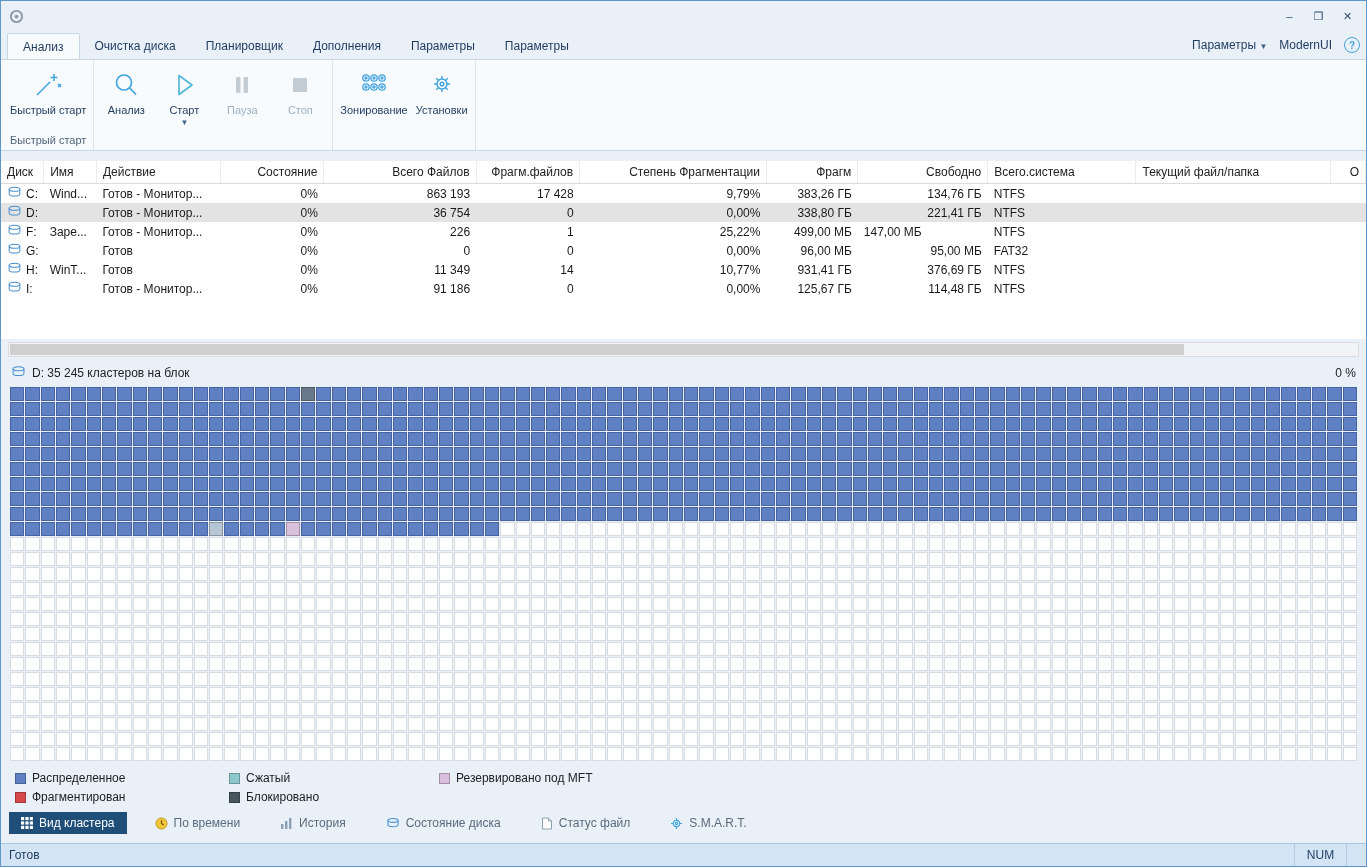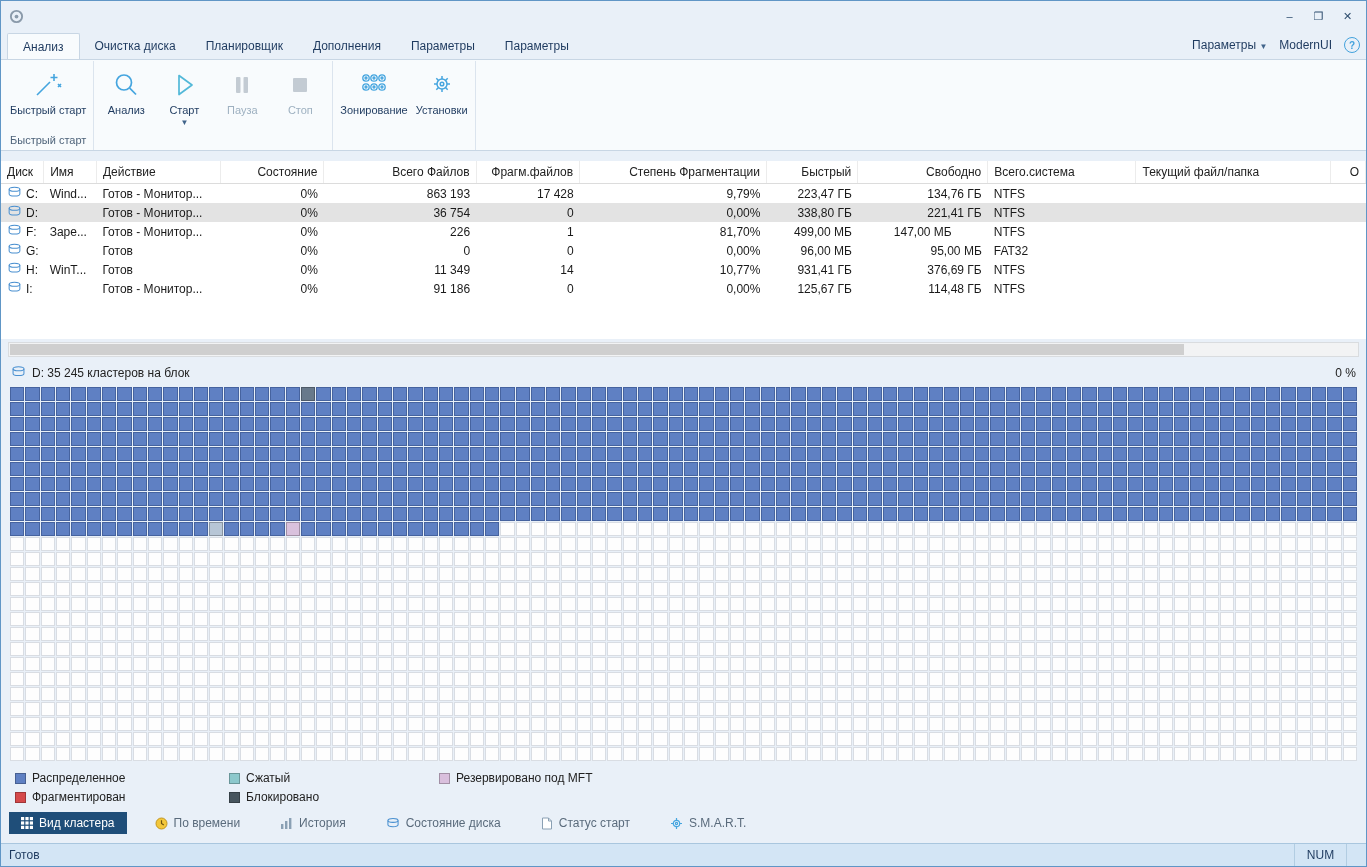--- a/index.html
+++ b/index.html
@@ -229,21 +229,21 @@
         </colgroup>
         <thead>
           <tr>
             <th style="text-align: left;">Диск</th>
             <th style="text-align: left;">Имя</th>
             <th style="text-align: left;">Действие</th>
             <th style="text-align: right;">Состояние</th>
             <th style="text-align: right;">Всего Файлов</th>
             <th style="text-align: right;">Фрагм.файлов</th>
             <th style="text-align: right;">Степень Фрагментации</th>
-            <th style="text-align: right;">Быстрый</th>
+            <th style="text-align: right;">Фрагм</th>
             <th style="text-align: right;">Свободно</th>
             <th style="text-align: left;">Всего.система</th>
             <th style="text-align: left;">Текущий файл/папка</th>
             <th style="text-align: right;">О</th>
           </tr>
         </thead>
         <tbody>
           <tr>
             <td style="text-align: left;">
               <span class="disk-cell">
@@ -253,21 +253,21 @@
                   </svg></span>
                 <span>C:</span>
               </span>
             </td>
             <td style="text-align: left;">Wind...</td>
             <td style="text-align: left;">Готов - Монитор...</td>
             <td style="text-align: right;">0%</td>
             <td style="text-align: right;">863 193</td>
             <td style="text-align: right;">17 428</td>
             <td style="text-align: right;">9,79%</td>
-            <td style="text-align: right;">223,47 ГБ</td>
+            <td style="text-align: right;">383,26 ГБ</td>
             <td style="text-align: right;">134,76 ГБ</td>
             <td style="text-align: left;">NTFS</td>
             <td style="text-align: left;"></td>
             <td style="text-align: right;"></td>
           </tr>
           <tr class="selected">
             <td style="text-align: left;">
               <span class="disk-cell">
                 <span><svg width="15" height="12" viewBox="0 0 16 13" fill="none" stroke="#4a90d0" stroke-width="1.1">
                     <ellipse cx="8" cy="3.6" rx="5.8" ry="2.2"></ellipse>
@@ -296,23 +296,23 @@
                     <path d="M2.2 3.6 v5 c0 1.2 2.6 2.2 5.8 2.2 s5.8 -1 5.8 -2.2 v-5"></path>
                   </svg></span>
                 <span>F:</span>
               </span>
             </td>
             <td style="text-align: left;">Заре...</td>
             <td style="text-align: left;">Готов - Монитор...</td>
             <td style="text-align: right;">0%</td>
             <td style="text-align: right;">226</td>
             <td style="text-align: right;">1</td>
-            <td style="text-align: right;">81,70%</td>
+            <td style="text-align: right;">25,22%</td>
             <td style="text-align: right;">499,00 МБ</td>
-            <td style="text-align: center; margin-top: 24px;">147,00 МБ</td>
+            <td style="text-align: left; margin-top: 24px;">147,00 МБ</td>
             <td style="text-align: left;">NTFS</td>
             <td style="text-align: left;"></td>
             <td style="text-align: right;"></td>
           </tr>
           <tr>
             <td style="text-align: left;">
               <span class="disk-cell">
                 <span><svg width="15" height="12" viewBox="0 0 16 13" fill="none" stroke="#4a90d0" stroke-width="1.1">
                     <ellipse cx="8" cy="3.6" rx="5.8" ry="2.2"></ellipse>
                     <path d="M2.2 3.6 v5 c0 1.2 2.6 2.2 5.8 2.2 s5.8 -1 5.8 -2.2 v-5"></path>
@@ -2672,21 +2672,21 @@
         </span>
         <span>Состояние диска</span>
       </div>
       <div class="btab">
         <span style="display: flex;">
           <svg width="12" height="13" viewBox="0 0 12 13" fill="#fff" stroke="#8aa0b4">
             <path d="M1.5 1 h6 l3 3 v8 h-9 z"></path>
             <path d="M7.5 1 v3 h3" fill="none"></path>
           </svg>
         </span>
-        <span>Статус старт</span>
+        <span>Статус файл</span>
       </div>
       <div class="btab">
         <span style="display: flex;">
           <svg width="13" height="13" viewBox="0 0 13 13" fill="none" stroke="#45a5df" stroke-width="1.2">
             <circle cx="6.5" cy="6.5" r="3.2"></circle>
             <circle cx="6.5" cy="6.5" r="1.1"></circle>
             <path d="M6.5 1 v2 M6.5 10 v2 M1 6.5 h2 M10 6.5 h2"></path>
           </svg>
         </span>
         <span>S.M.A.R.T.</span>

